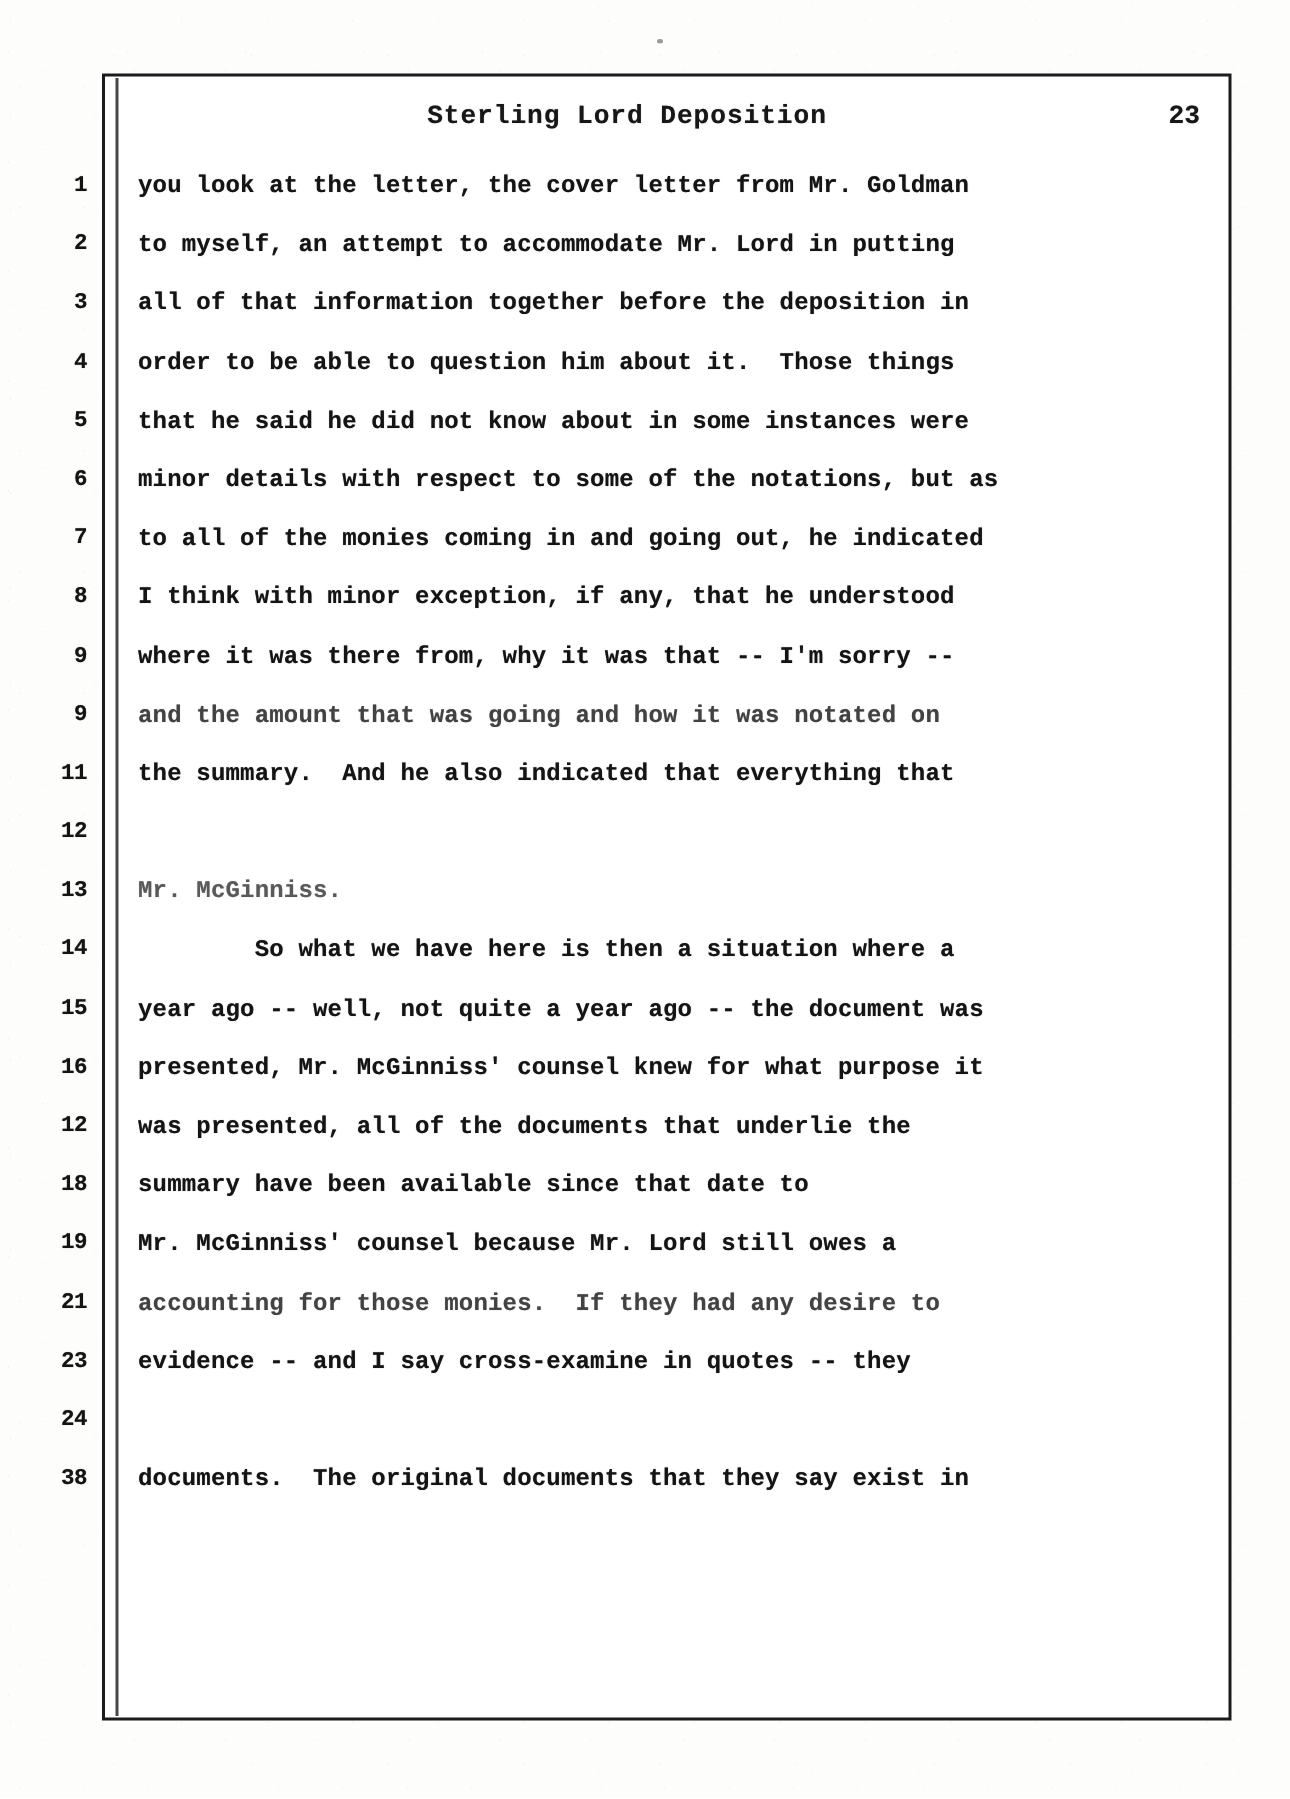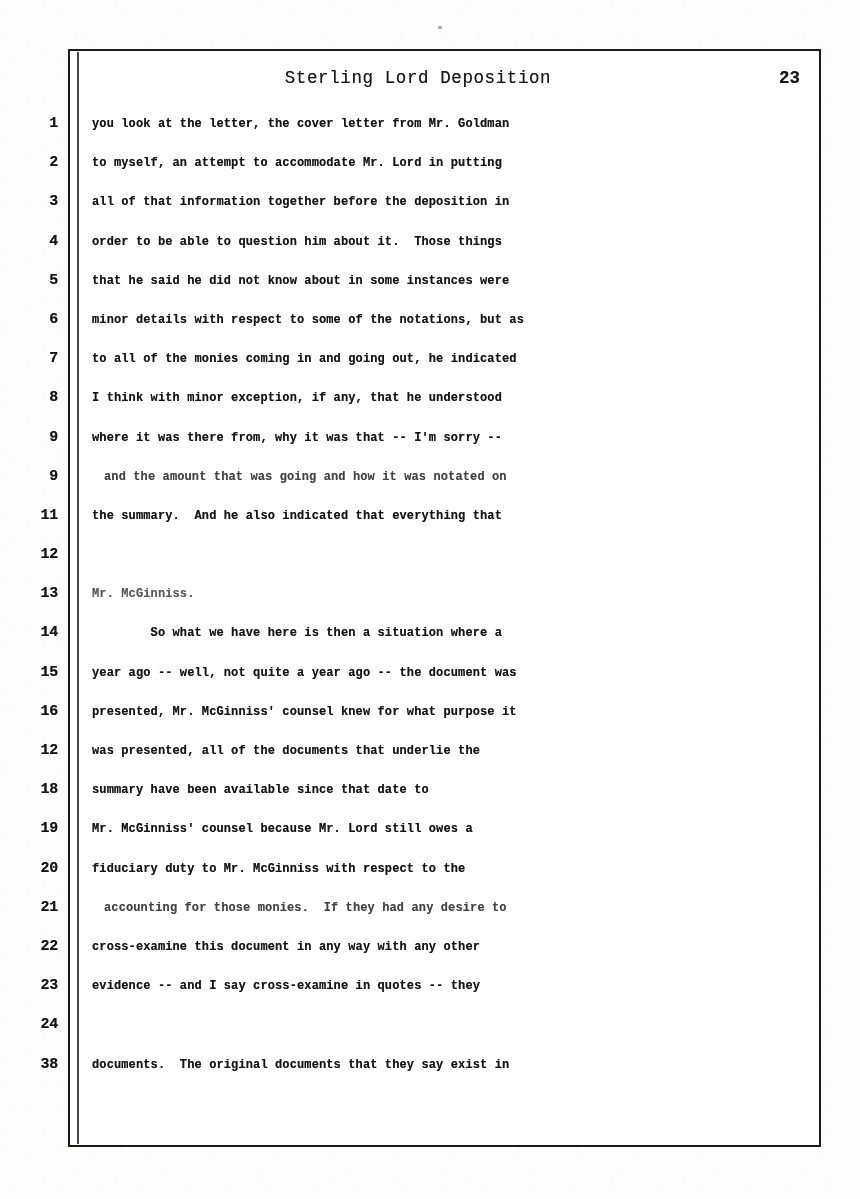--- a/index.html
+++ b/index.html
@@ -90,21 +90,21 @@
   }
   #header-title {
     position: absolute;
     left: 0;
     top: 0;
     width: 660px;
     text-align: center;
     font-size: 17.5px;
     letter-spacing: .6px;
     color: #171717;
-    font-weight: 400;
+    font-weight: 700;
     white-space: nowrap;
   }
   #header-page-number {
     position: absolute;
     right: 8px;
     top: 0;
     font-size: 17.5px;
     font-weight: 700;
     color: #171717;
   }
@@ -129,33 +129,33 @@
     font-size: 15px;
     font-weight: 700;
     color: #141414;
     letter-spacing: -.3px;
   }
   .line-text {
     position: absolute;
     left: 92px;
     top: 0;
     width: 712px;
-    font-size: 12px;
+    font-size: 16px;
     line-height: 22px;
     color: #141414;
     letter-spacing: .12px;
     white-space: pre;
     font-weight: 700;
   }
   
   .line-text, #header-title, #header-page-number, .line-number {
     text-shadow: 0 0 .6px rgba(0,0,0,.55);
   }
   
-  .ink-light  { opacity: .80; margin-left: 12px; }
+  .ink-light  { opacity: .80; }
   .ink-lighter{ opacity: .70; }
   .ink-dark   { opacity: 1; }
 </style>
 </head>
 <body>
 
 <div id="page-surface">
 
   <div id="scan-noise"></div>
   <div id="stray-dot-top"></div>
@@ -239,32 +239,24 @@
       </div>
       <div class="transcript-line">
         <div class="line-number">18</div>
         <div class="line-text ink-dark">summary have been available since that date to</div>
       </div>
       <div class="transcript-line">
         <div class="line-number">19</div>
         <div class="line-text ink-dark">Mr. McGinniss' counsel because Mr. Lord still owes a</div>
       </div>
       <div class="transcript-line">
-        <div class="line-number">20</div>
-        <div class="line-text ink-dark">fiduciary duty to Mr. McGinniss with respect to the</div>
-      </div>
-      <div class="transcript-line">
         <div class="line-number">21</div>
         <div class="line-text ink-light">accounting for those monies.  If they had any desire to</div>
       </div>
       <div class="transcript-line">
-        <div class="line-number">22</div>
-        <div class="line-text ink-dark">cross-examine this document in any way with any other</div>
-      </div>
-      <div class="transcript-line">
         <div class="line-number">23</div>
         <div class="line-text ink-dark">evidence -- and I say cross-examine in quotes -- they</div>
       </div>
       <div class="transcript-line">
         <div class="line-number">24</div>
       </div>
       <div class="transcript-line">
         <div class="line-number">38</div>
         <div class="line-text ink-dark">documents.  The original documents that they say exist in</div>
       </div>

